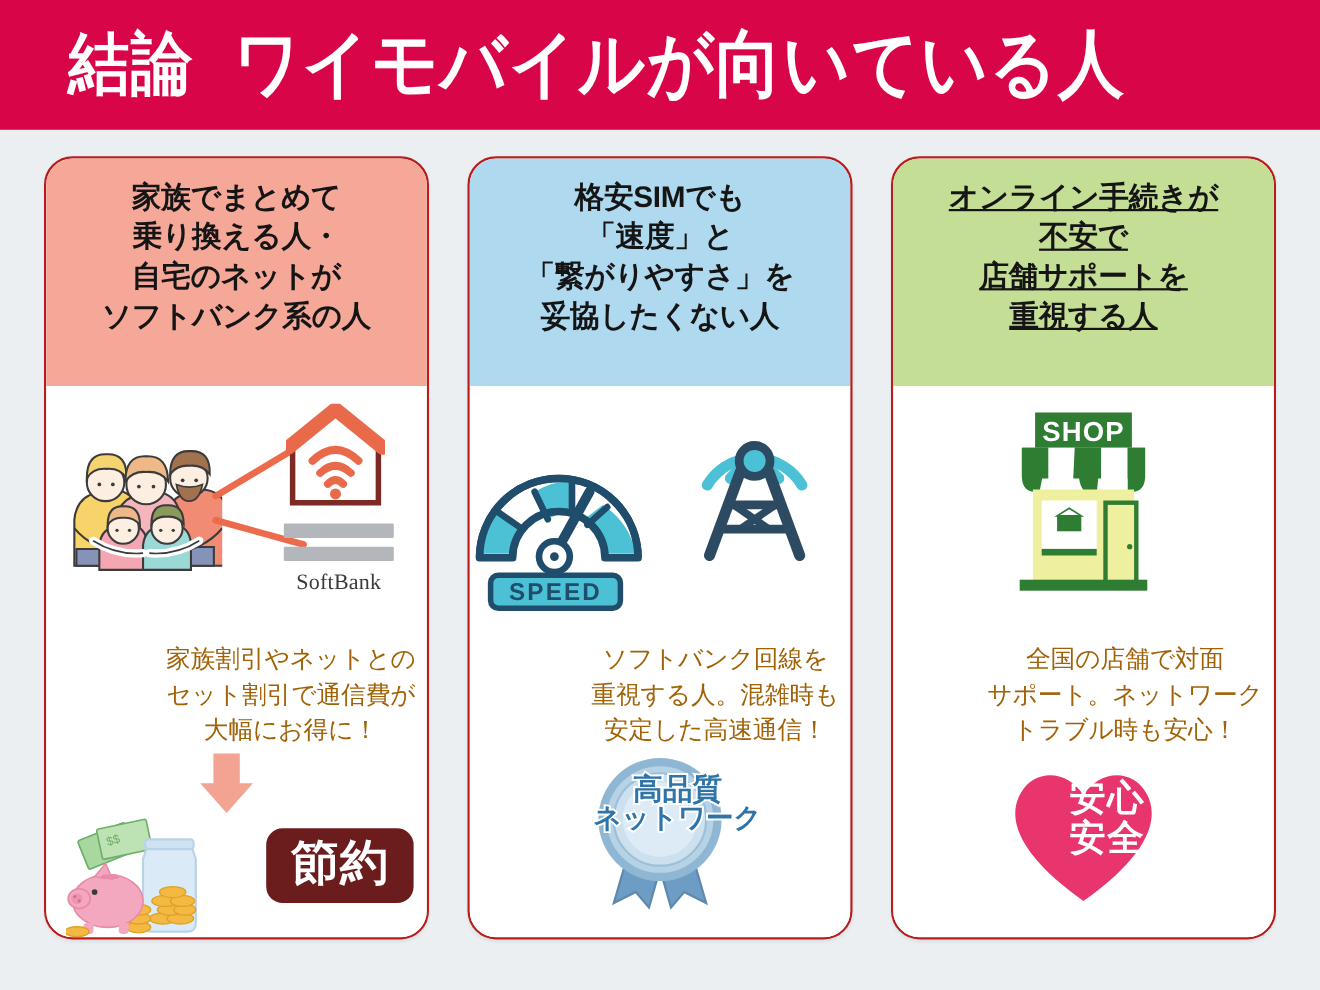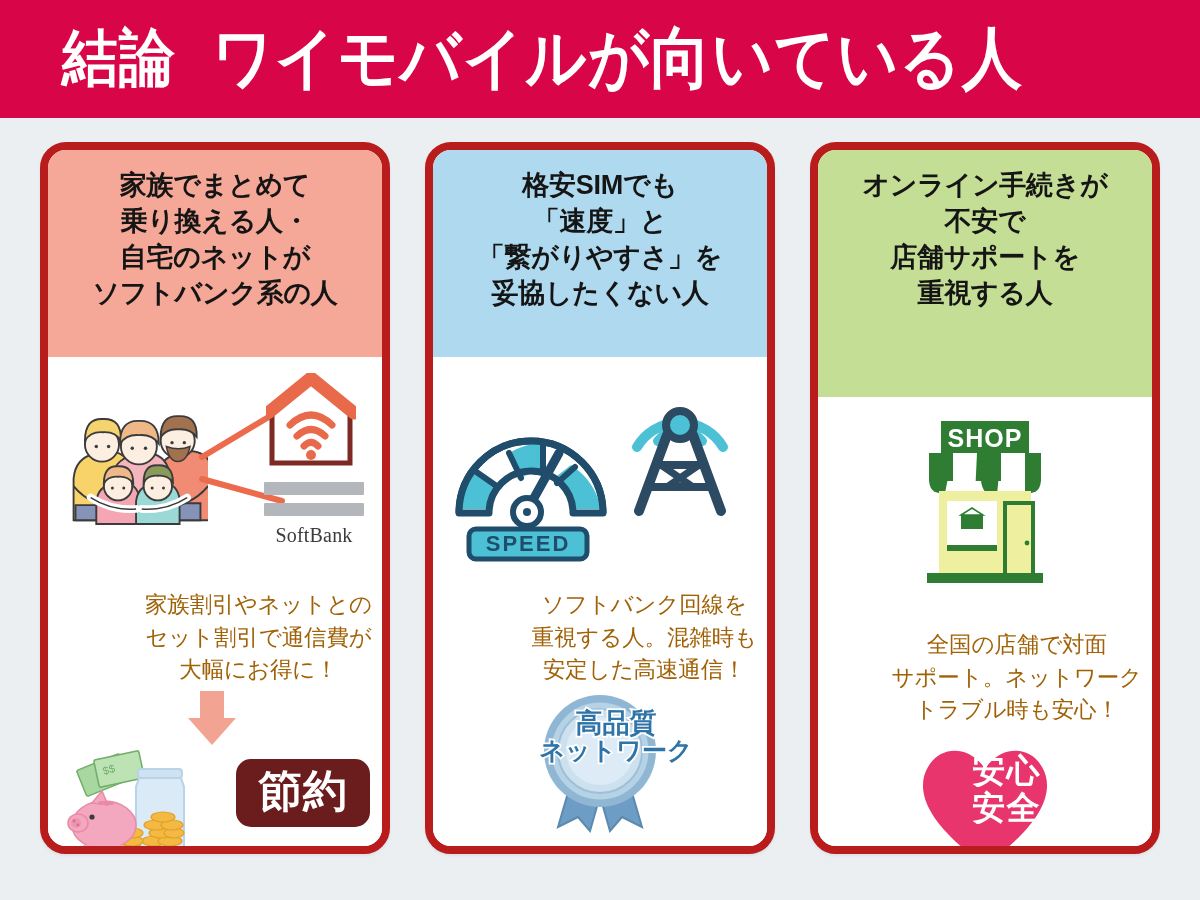--- a/index.html
+++ b/index.html
@@ -34,40 +34,40 @@
     position: absolute;
     top: 142px; left: 0;
     width: 1200px; height: 730px;
     display: flex;
     justify-content: center;
     gap: 35px;
   }
   .card {
     width: 350px; height: 712px;
     background: #ffffff;
-    border: 8px solid #b91c1c;
+    border: 2px solid #b91c1c;
     border-radius: 26px;
     overflow: hidden;
     display: flex;
     flex-direction: column;
     box-shadow: 0 2px 3px rgba(0,0,0,0.06);
   }
   .card-head {
     padding: 18px 8px 16px;
     text-align: center;
     font-weight: 900;
     font-size: 27px;
     line-height: 1.33;
     color: #151515;
     letter-spacing: -0.01em;
   }
   .card-head .l { display: block; }
   .card-head.c1 { background: #f5a898; height: 207px; }
   .card-head.c2 { background: #aed9ef; height: 207px; }
-  .card-head.c3 { background: #c5de95; height: 247px; }
+  .card-head.c3 { background: #c5de95; height: 207px; text-decoration: underline; }
 
   .card-body {
     flex: 1;
     background: #ffffff;
     position: relative;
     display: flex;
     flex-direction: column;
     align-items: flex-end;
   }
 
@@ -80,21 +80,21 @@
   .house { position: absolute; left: 218px; top: 16px; width: 90px; height: 96px; }
   .sb-logo { position: absolute; left: 216px; top: 125px; width: 100px; text-align: center; }
   .sb-bar { height: 13px; background: #b3b7bc; border-radius: 1px; margin-bottom: 8px; }
   .sb-name {
     font-family: "Liberation Serif", "DejaVu Serif", serif;
     font-size: 20px; color: #3b3b3b; letter-spacing: 0.01em; margin-top: 2px;
   }
   .connector { position: absolute; left: 150px; top: 40px; width: 90px; height: 115px; }
 
   
-  .speed-wrap { position: absolute; left: 18px; top: 38px; width: 180px; height: 168px; }
+  .speed-wrap { position: absolute; left: 1px; top: 38px; width: 180px; height: 168px; }
   .tower-wrap { position: absolute; right: 22px; top: 12px; width: 130px; height: 150px; }
 
   
   .shop-wrap { position: absolute; left: 50%; top: 14px; transform: translateX(-50%); width: 200px; height: 190px; }
 
   
   .copy {
     text-align: center;
     font-weight: 400;
     font-size: 22.5px;

